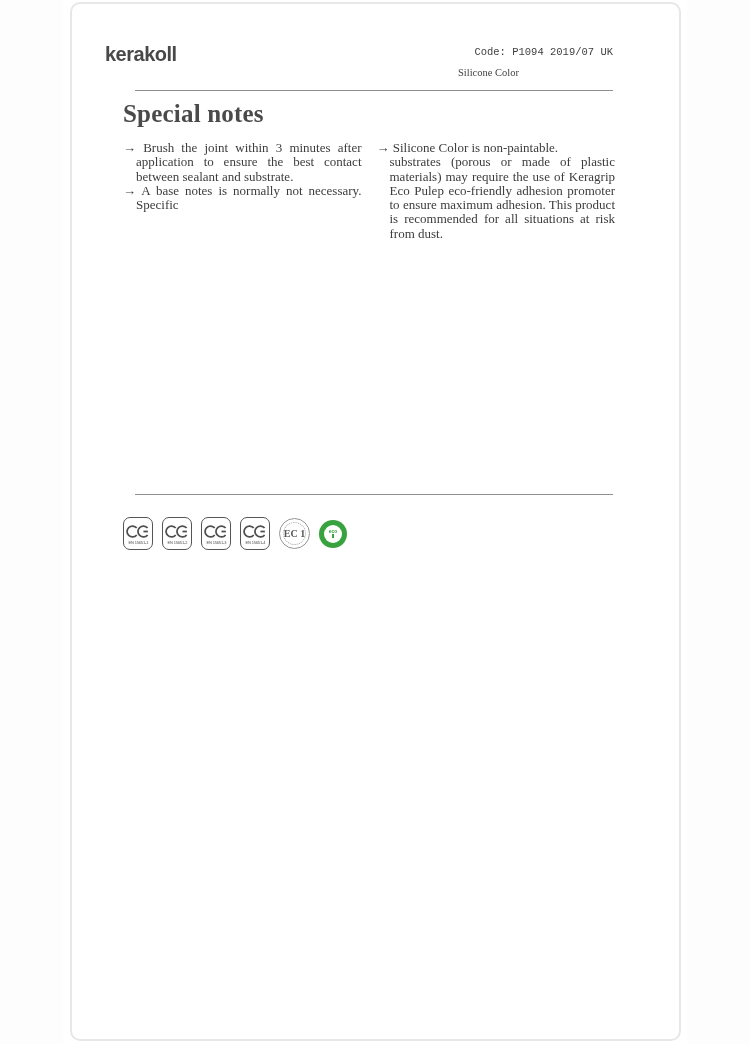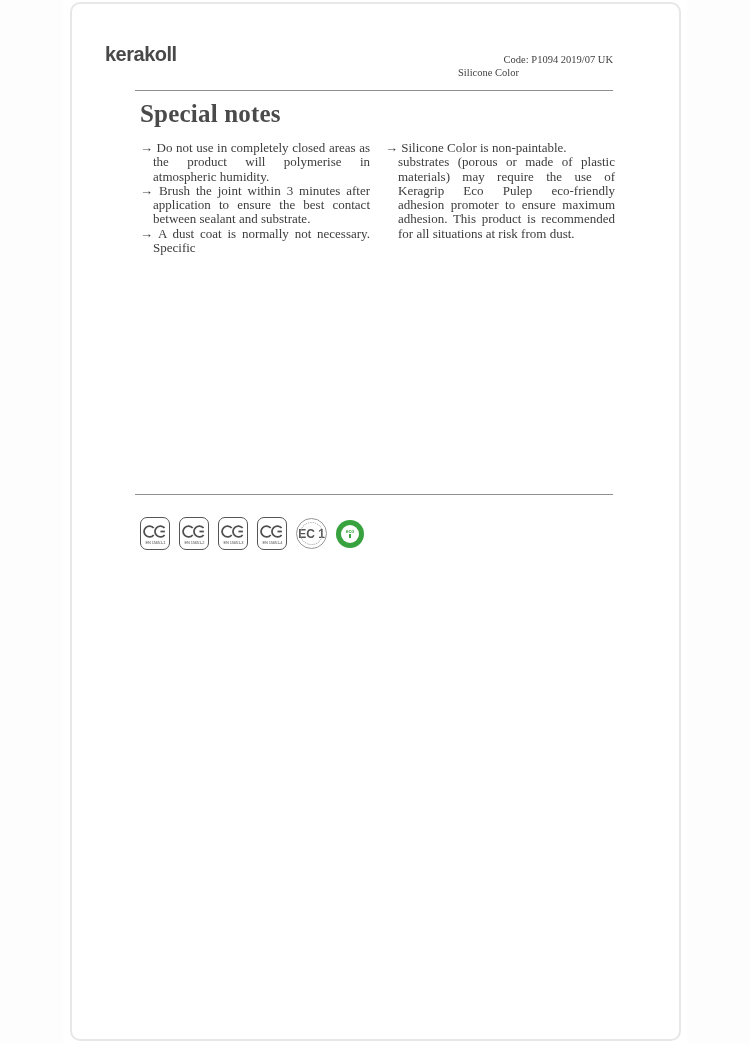--- a/index.html
+++ b/index.html
@@ -31,37 +31,38 @@
     color: #484848;
   }
   .product-name {
     position: absolute;
     left: 395px; top: 67px;
     font-size: 10.5px;
     color: #3f3f3f;
   }
   .doc-code {
     position: absolute;
-    right: 74px; top: 54px;
+    right: 74px; top: 46px;
     font-size: 10.5px;
     color: #3f3f3f;
     text-align: right;
+    font-family: Liberation Mono, monospace;
   }
   .rule {
     position: absolute;
     left: 72px; right: 74px;
     height: 1px;
     background: #8f8f8f;
   }
   .rule1 { top: 90px; }
   .rule2 { top: 494px; }
 
   .section {
     position: absolute;
-    left: 77px; right: 72px;
+    left: 60px; right: 72px;
   }
   .section-notes { top: 100px; }
   .section-certs { top: 504px; }
 
   .section h1 {
     margin: 0 0 13px 0;
     font-size: 25px;
     font-weight: bold;
     letter-spacing: 0.2px;
     color: #4a4a4a;
@@ -103,24 +104,24 @@
     box-sizing: border-box;
     background: #fff;
   }
   .ec1-stamp::before {
     content: "";
     position: absolute; inset: 3px;
     border-radius: 50%;
     border: 1px dotted #a8a8a8;
   }
   .ec1-text {
-    font-size: 12px;
+    font-size: 10px;
     font-weight: bold;
     color: #555;
-    font-family: Liberation Sans, sans-serif;
+    font-family: Liberation Serif, serif;
   }
   .eco-badge {
     width: 28px; height: 28px;
     border-radius: 50%;
     display: flex; align-items: center; justify-content: center;
   }
   .eco-inner {
     width: 18px; height: 18px;
     background: #ffffff;
     border-radius: 50%;
@@ -144,23 +145,22 @@
   <div class="logo">kerakoll</div>
   <div class="product-name">Silicone Color</div>
   <div class="doc-code">Code: P1094 2019/07 UK</div>
 
   <div class="rule rule1" style="background: rgb(143, 143, 143);"></div>
 
   <div class="section section-notes">
     <h1>Special notes</h1>
     <div class="cols">
       <div class="col">
-        <div class="note bulleted"><span class="arrow">→</span> <span>Do not use in completely closed areas as the product will polymerise in atmospheric humidity.</span></div>
         <div class="note bulleted"><span class="arrow">→</span> <span>Brush the joint within 3 minutes after application to ensure the best contact between sealant and substrate.</span></div>
-        <div class="note bulleted"><span class="arrow">→</span> <span>A dust coat is normally not necessary. Specific</span></div>
+        <div class="note bulleted"><span class="arrow">→</span> <span>A base notes is normally not necessary. Specific</span></div>
       </div>
       <div class="col">
         <div class="note bulleted"><span class="arrow">→</span> <span>Silicone Color is non-paintable.</span></div>
         <div class="note"><span>substrates (porous or made of plastic materials) may require the use of Keragrip Eco Pulep eco-friendly adhesion promoter to ensure maximum adhesion. This product is recommended for all situations at risk from dust.</span></div>
       </div>
     </div>
   </div>
 
   <div class="rule rule2" style="background: rgb(143, 143, 143);"></div>
 

